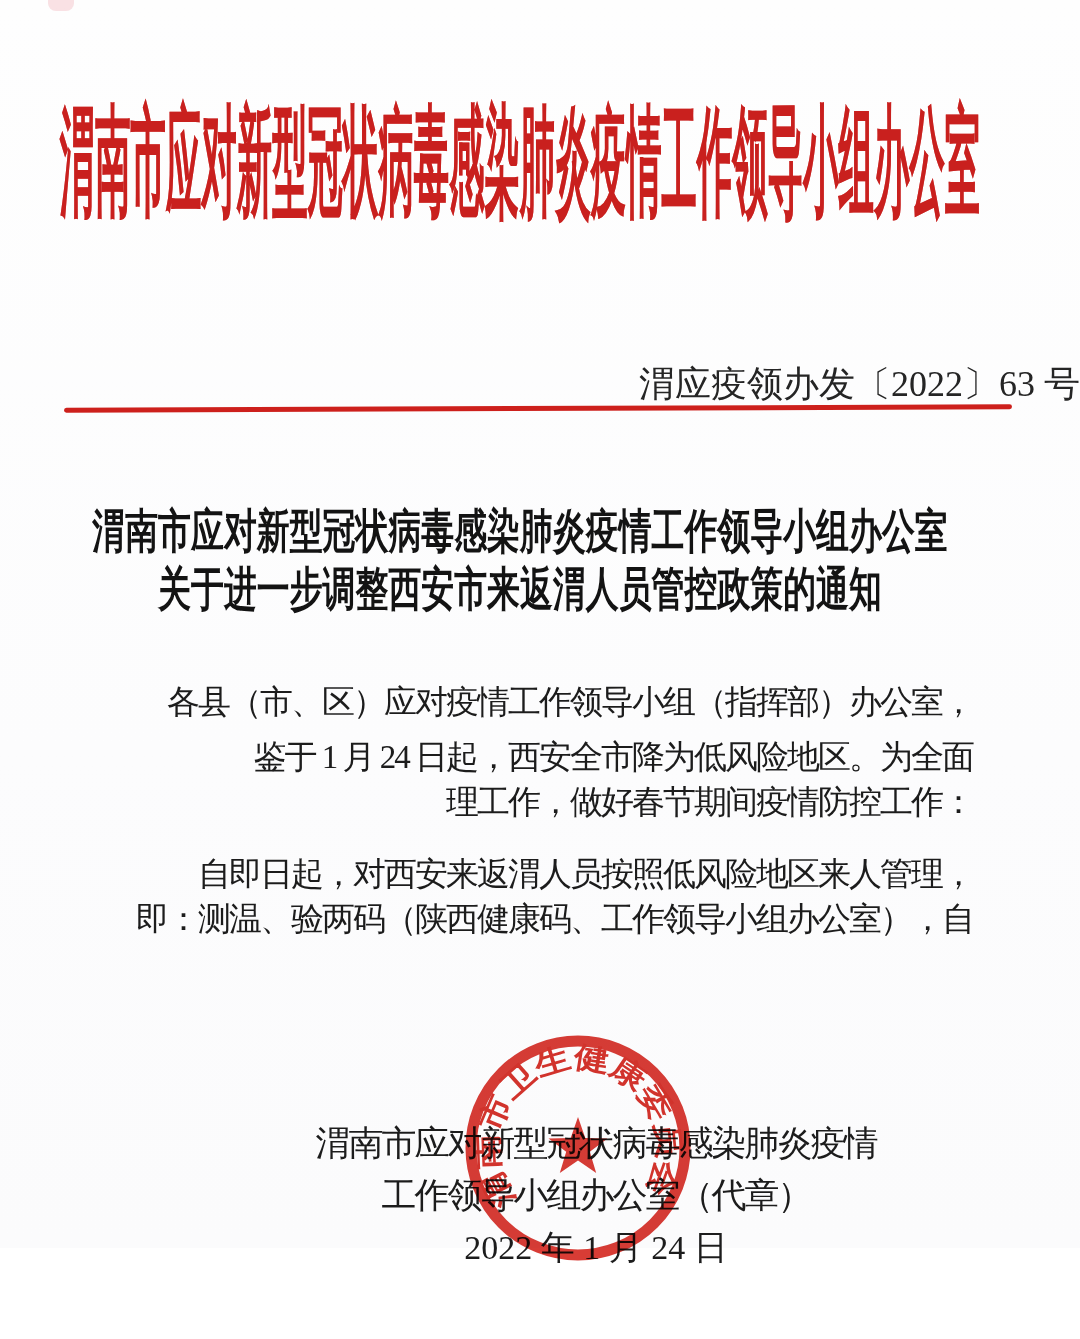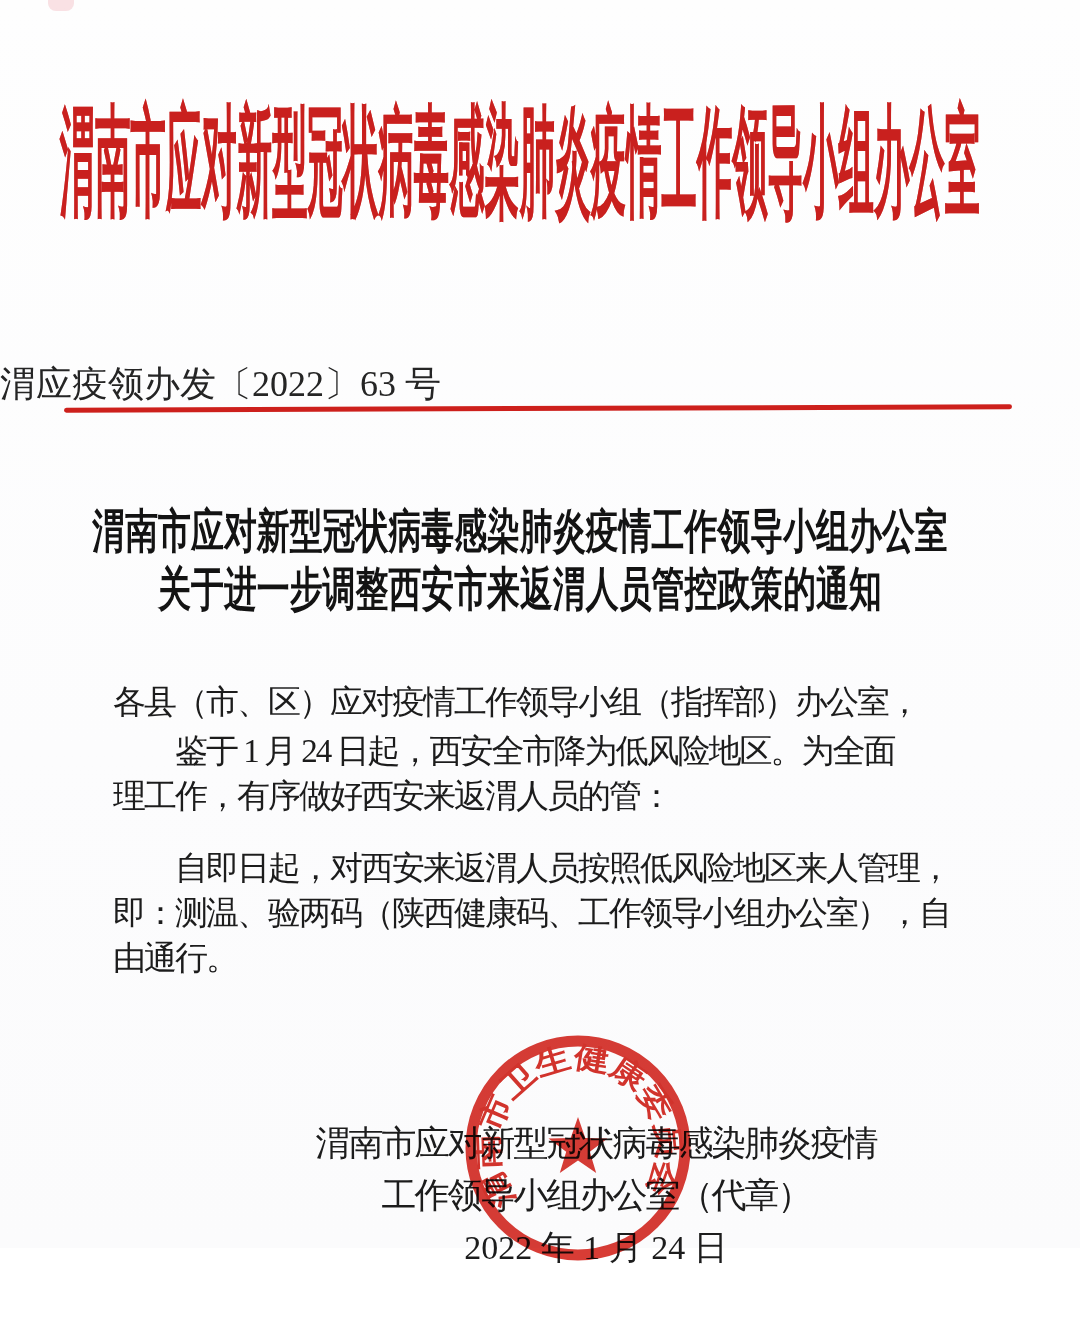--- a/index.html
+++ b/index.html
@@ -44,21 +44,21 @@
     transform: scaleX(0.30) scaleY(1.02);
     transform-origin: center;
     text-shadow: 0 0 1px rgba(201,32,30,.6);
   }
 
   
   .doc-number {
     position: absolute;
     top: 360px; left: 0;
     width: 1080px;
-    text-align: left;
+    text-align: right;
     font-size: 36px;
     color: #252525;
     letter-spacing: 0px;
     white-space: nowrap;
   }
 
   
   .red-rule {
     position: absolute;
     top: 406px; left: 64px;
@@ -94,22 +94,22 @@
   
   .body-text {
     position: absolute;
     top: 680px; left: 113px;
     width: 860px;
     font-size: 33px;
     letter-spacing: -2px;
     line-height: 45px;
     color: #1c1c1c;
   }
-  .body-text .bline { white-space: nowrap; }
-  .para-2 { margin-top: 4px; }
+  .body-text .bline { white-space: nowrap; text-align: right; }
+  .para-2 { margin-top: 10px; }
   .para-3 { margin-top: 27px; }
 
   
   .signature {
     position: absolute;
     top: 1118px; left: 0;
     width: 1080px;
     transform: translateX(56px);
     text-align: center;
     color: #1c1c1c;
@@ -166,26 +166,25 @@
       <span class="stretch">关于进一步调整西安市来返渭人员管控政策的通知</span>
     </div>
   </div>
 
   <div class="body-text">
     <div class="para-1">
       <div class="bline">各县（市、区）应对疫情工作领导小组（指挥部）办公室，</div>
     </div>
     <div class="para-2">
       <div class="bline">　　鉴于 1 月 24 日起，西安全市降为低风险地区。为全面</div>
-      <div class="bline">理工作，有序做好西安来返渭人员的管：</div>
+      <div class="bline">理工作，做好春节期间疫情防控工作：</div>
     </div>
     <div class="para-3">
       <div class="bline">　　自即日起，对西安来返渭人员按照低风险地区来人管理，</div>
       <div class="bline">即：测温、验两码（陕西健康码、工作领导小组办公室），自</div>
-      <div class="bline">由通行。</div>
     </div>
   </div>
 
   <div class="signature">
     <div class="sline">渭南市应对新型冠状病毒感染肺炎疫情</div>
     <div class="sline">工作领导小组办公室（代章）</div>
     <div class="sdate">2022 年 1 月 24 日</div>
   </div>
 
   <div class="seal">

